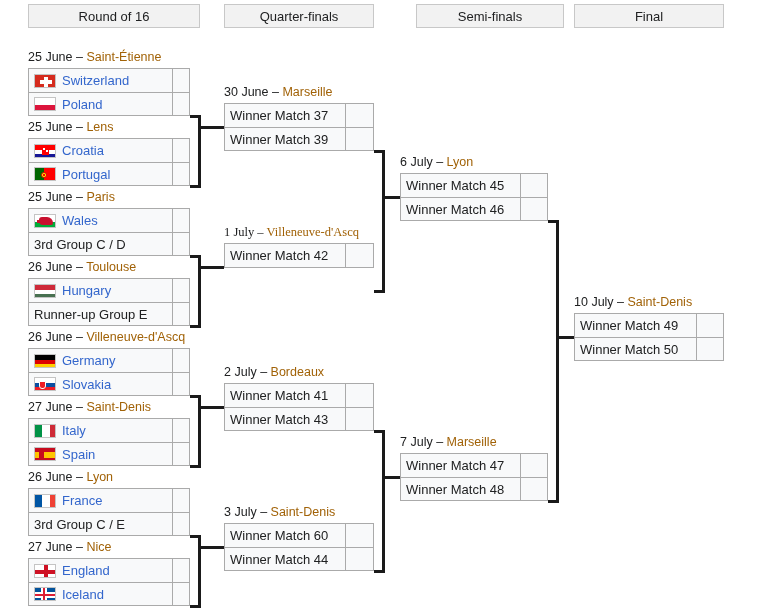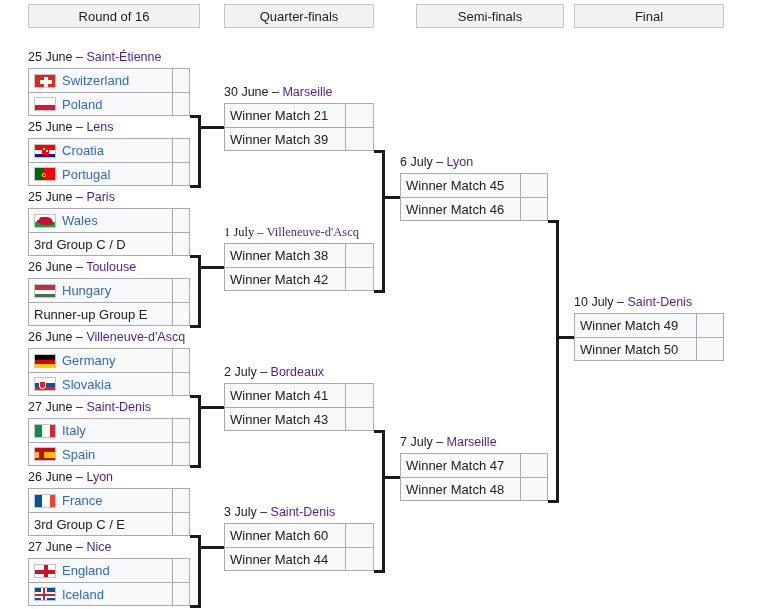--- a/index.html
+++ b/index.html
@@ -32,21 +32,21 @@
   }
 
   
   .caption {
     position: absolute;
     font-size: 12.5px;
     color: #202122;
     white-space: nowrap;
     line-height: 15px;
   }
-  .caption .venue { color: #4c1d95; }
+  .caption .venue { color: #a16207; }
   .caption .dash { color: #202122; }
 
   
   .match {
     position: absolute;
     border: 1px solid #aaaaaa;
     background: #f8f9fa;
   }
   .match .row {
     display: flex;
@@ -345,39 +345,33 @@
           </span>
           <span class="name">Iceland</span>
         </div>
         <div class="score" style="width: 17px;"></div>
       </div>
     </div>
     <div class="caption" style="left: 224px; top: 85px;"><span>30 June</span> <span class="dash">–</span> <span class="venue">Marseille</span></div>
     <div class="match" style="left: 224px; top: 103px; width: 150px;">
       <div class="row">
         <div class="team" style="width: 121px;">
-          <span class="name plain">Winner Match 21</span>
+          <span class="name plain">Winner Match 37</span>
         </div>
         <div class="score" style="width: 28px;"></div>
       </div>
       <div class="row">
         <div class="team" style="width: 121px;">
           <span class="name plain">Winner Match 39</span>
         </div>
         <div class="score" style="width: 28px;"></div>
       </div>
     </div>
     <div class="caption" style="left: 224px; top: 225px; font-family: Liberation Serif, serif;"><span>1 July</span> <span class="dash">–</span> <span class="venue">Villeneuve-d'Ascq</span></div>
     <div class="match" style="left: 224px; top: 243px; width: 150px;">
-      <div class="row">
-        <div class="team" style="width: 121px;">
-          <span class="name plain">Winner Match 38</span>
-        </div>
-        <div class="score" style="width: 28px;"></div>
-      </div>
       <div class="row">
         <div class="team" style="width: 121px;">
           <span class="name plain">Winner Match 42</span>
         </div>
         <div class="score" style="width: 28px;"></div>
       </div>
     </div>
     <div class="caption" style="left: 224px; top: 365px;"><span>2 July</span> <span class="dash">–</span> <span class="venue">Bordeaux</span></div>
     <div class="match" style="left: 224px; top: 383px; width: 150px;">
       <div class="row">

